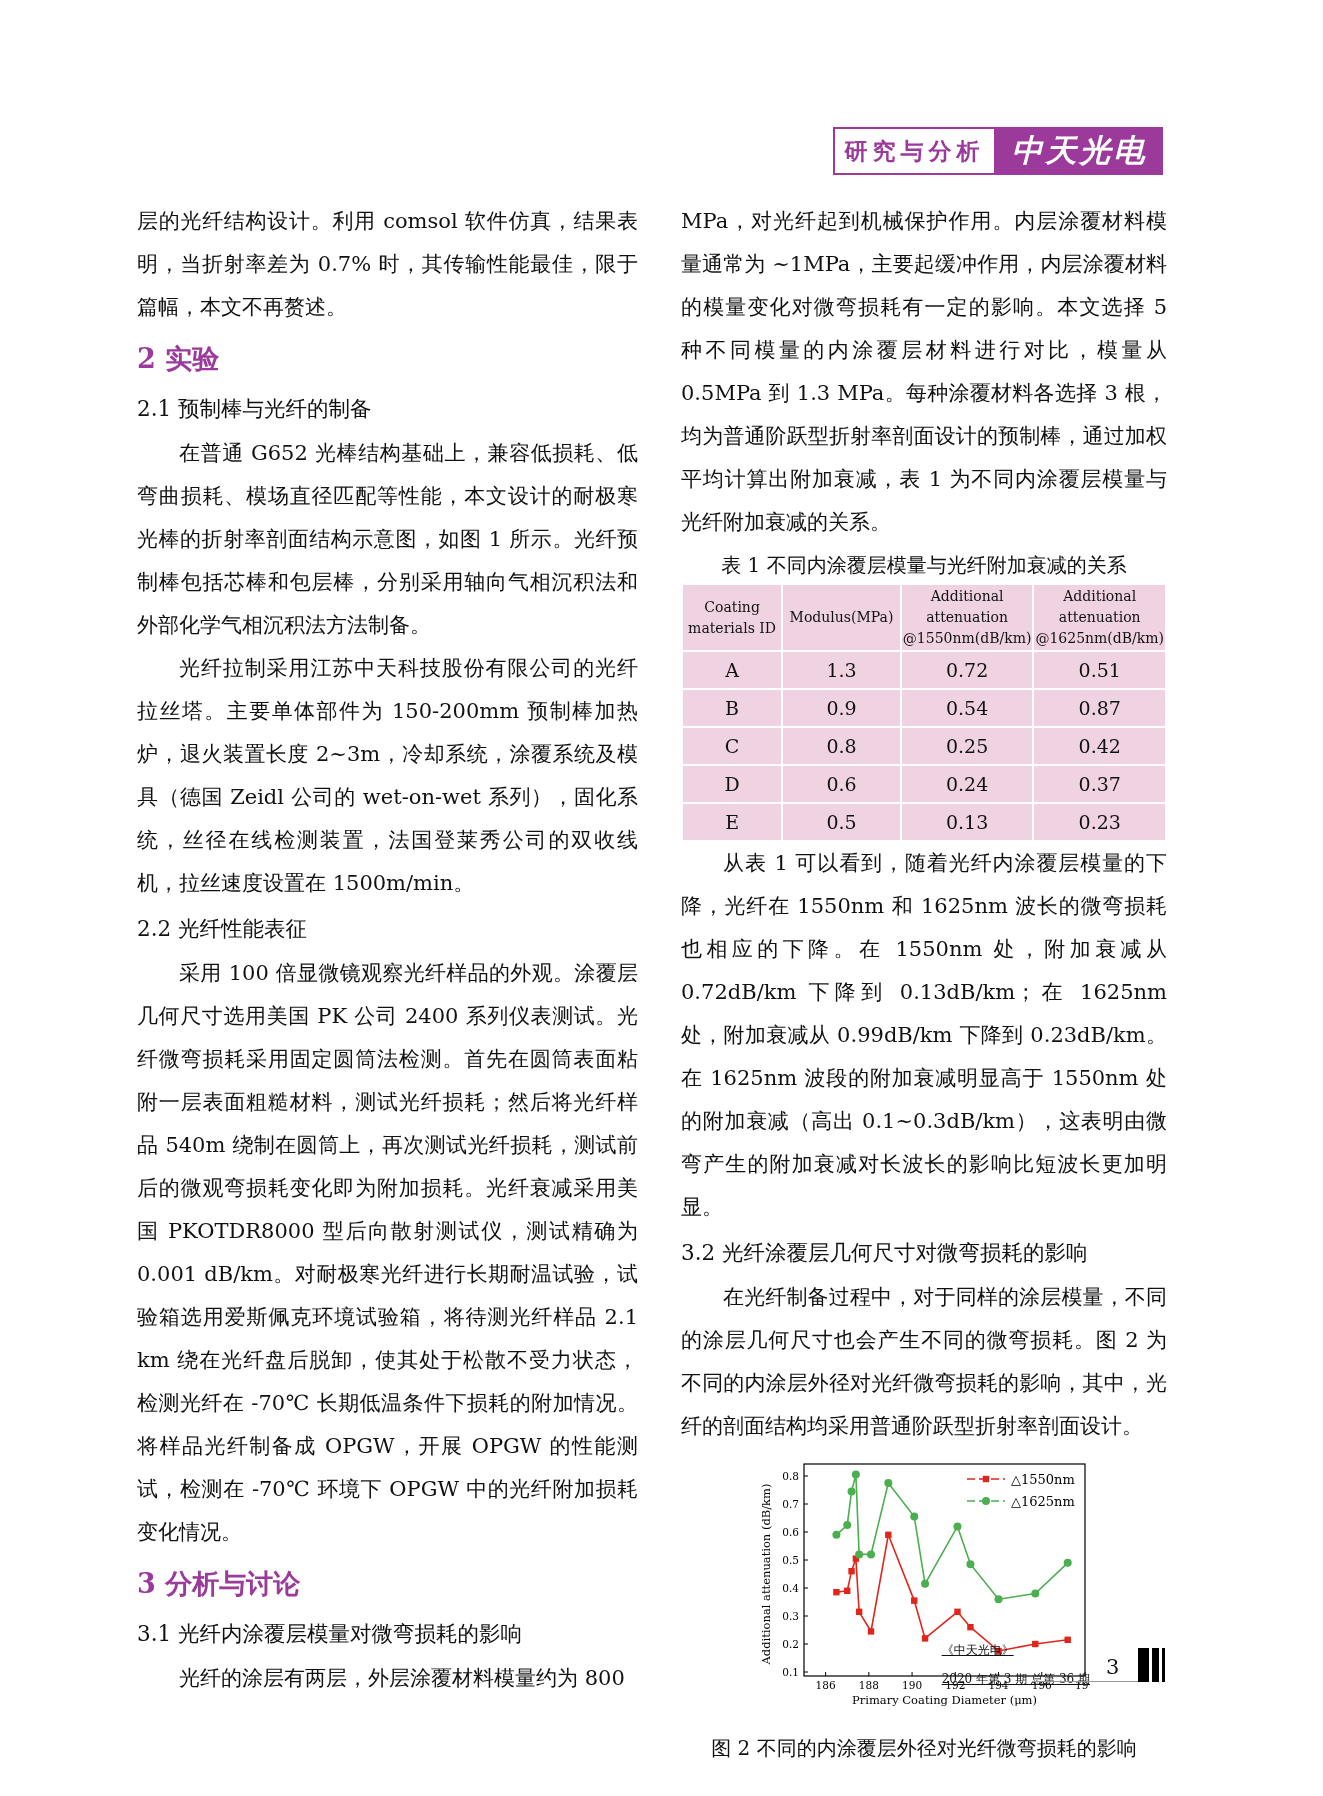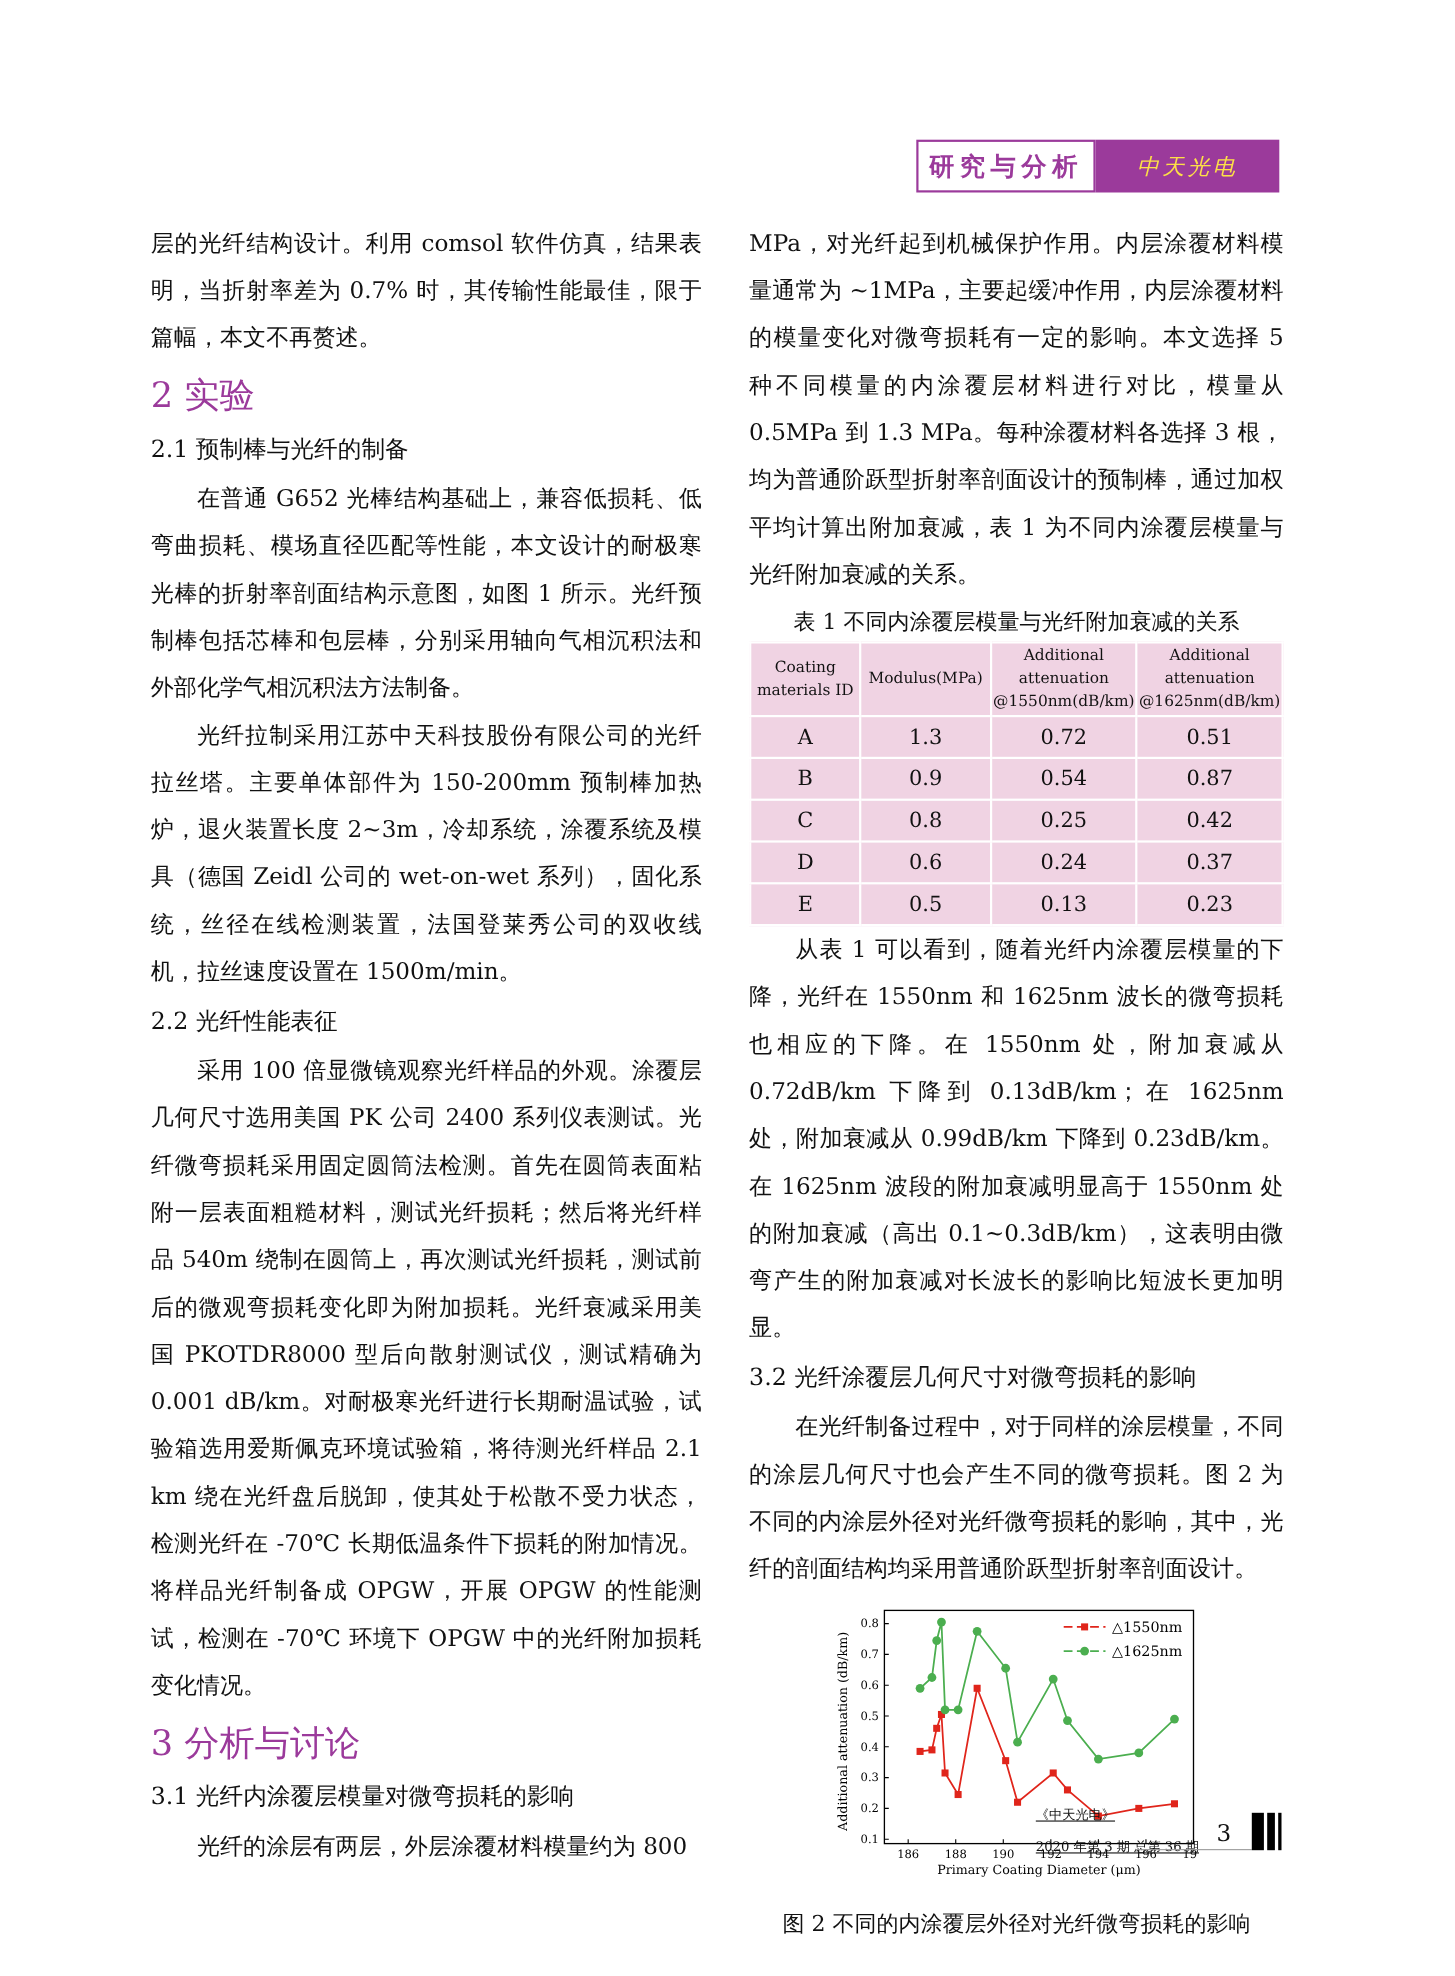--- a/index.html
+++ b/index.html
@@ -6,30 +6,30 @@
   *{ box-sizing:border-box; }
   html,body{ margin:0; padding:0; background:#ffffff; }
   body{ font-family:"DejaVu Serif","Liberation Serif",serif; color:#111; }
   .page{ position:relative; width:1323px; height:1796px; background:#fff; overflow:hidden; }
 
   
   .header{ position:absolute; left:833px; top:127px; height:48px; display:flex; }
   .header-category{ width:163px; border:2px solid var(--accent); background:#fff; color:var(--accent);
     display:flex; align-items:center; justify-content:center; font-size:23px; letter-spacing:5px;
     font-family:"DejaVu Sans","Liberation Sans",sans-serif; font-weight:600; }
-  .header-brand{ width:167px; background:var(--accent); color:#fde047; display:flex; align-items:center;
-    justify-content:center; font-size:20px; font-weight:normal; font-style:italic; letter-spacing:3px; }
+  .header-brand{ width:167px; background:var(--accent); color:#ffffff; display:flex; align-items:center;
+    justify-content:center; font-size:31px; font-weight:bold; font-style:italic; letter-spacing:3px; }
 
   
   .col{ position:absolute; top:200px; }
   .col-left{ left:137px; width:501px; }
   .col-right{ left:681px; width:486px; }
   p.body-text{ margin:0; font-size:21px; line-height:43px; text-align:justify; }
   p.indent{ text-indent:2em; }
-  h1.section{ margin:9px 0 7px; font-size:32px; line-height:42px; color:var(--accent); font-weight:400; }
+  h1.section{ margin:9px 0 7px; font-size:27px; line-height:42px; color:var(--accent); font-weight:700; }
   h2.subsection{ margin:2px 0; font-size:21.5px; line-height:43px; font-weight:400; }
 
   
   .table-caption{ font-size:20px; text-align:center; margin:8px 0 4px; }
   table.data-table{ width:100%; border-collapse:collapse; background:var(--table-pink); }
   .data-table th,.data-table td{ border:2px solid #fff; text-align:center; vertical-align:middle; }
   .data-table th{ font-size:14px; font-weight:400; height:63px; line-height:21px; }
   .data-table td{ font-size:19px; height:38px; }
   .data-table th:nth-child(1){ width:22%; }
   .data-table th:nth-child(2){ width:25%; }

